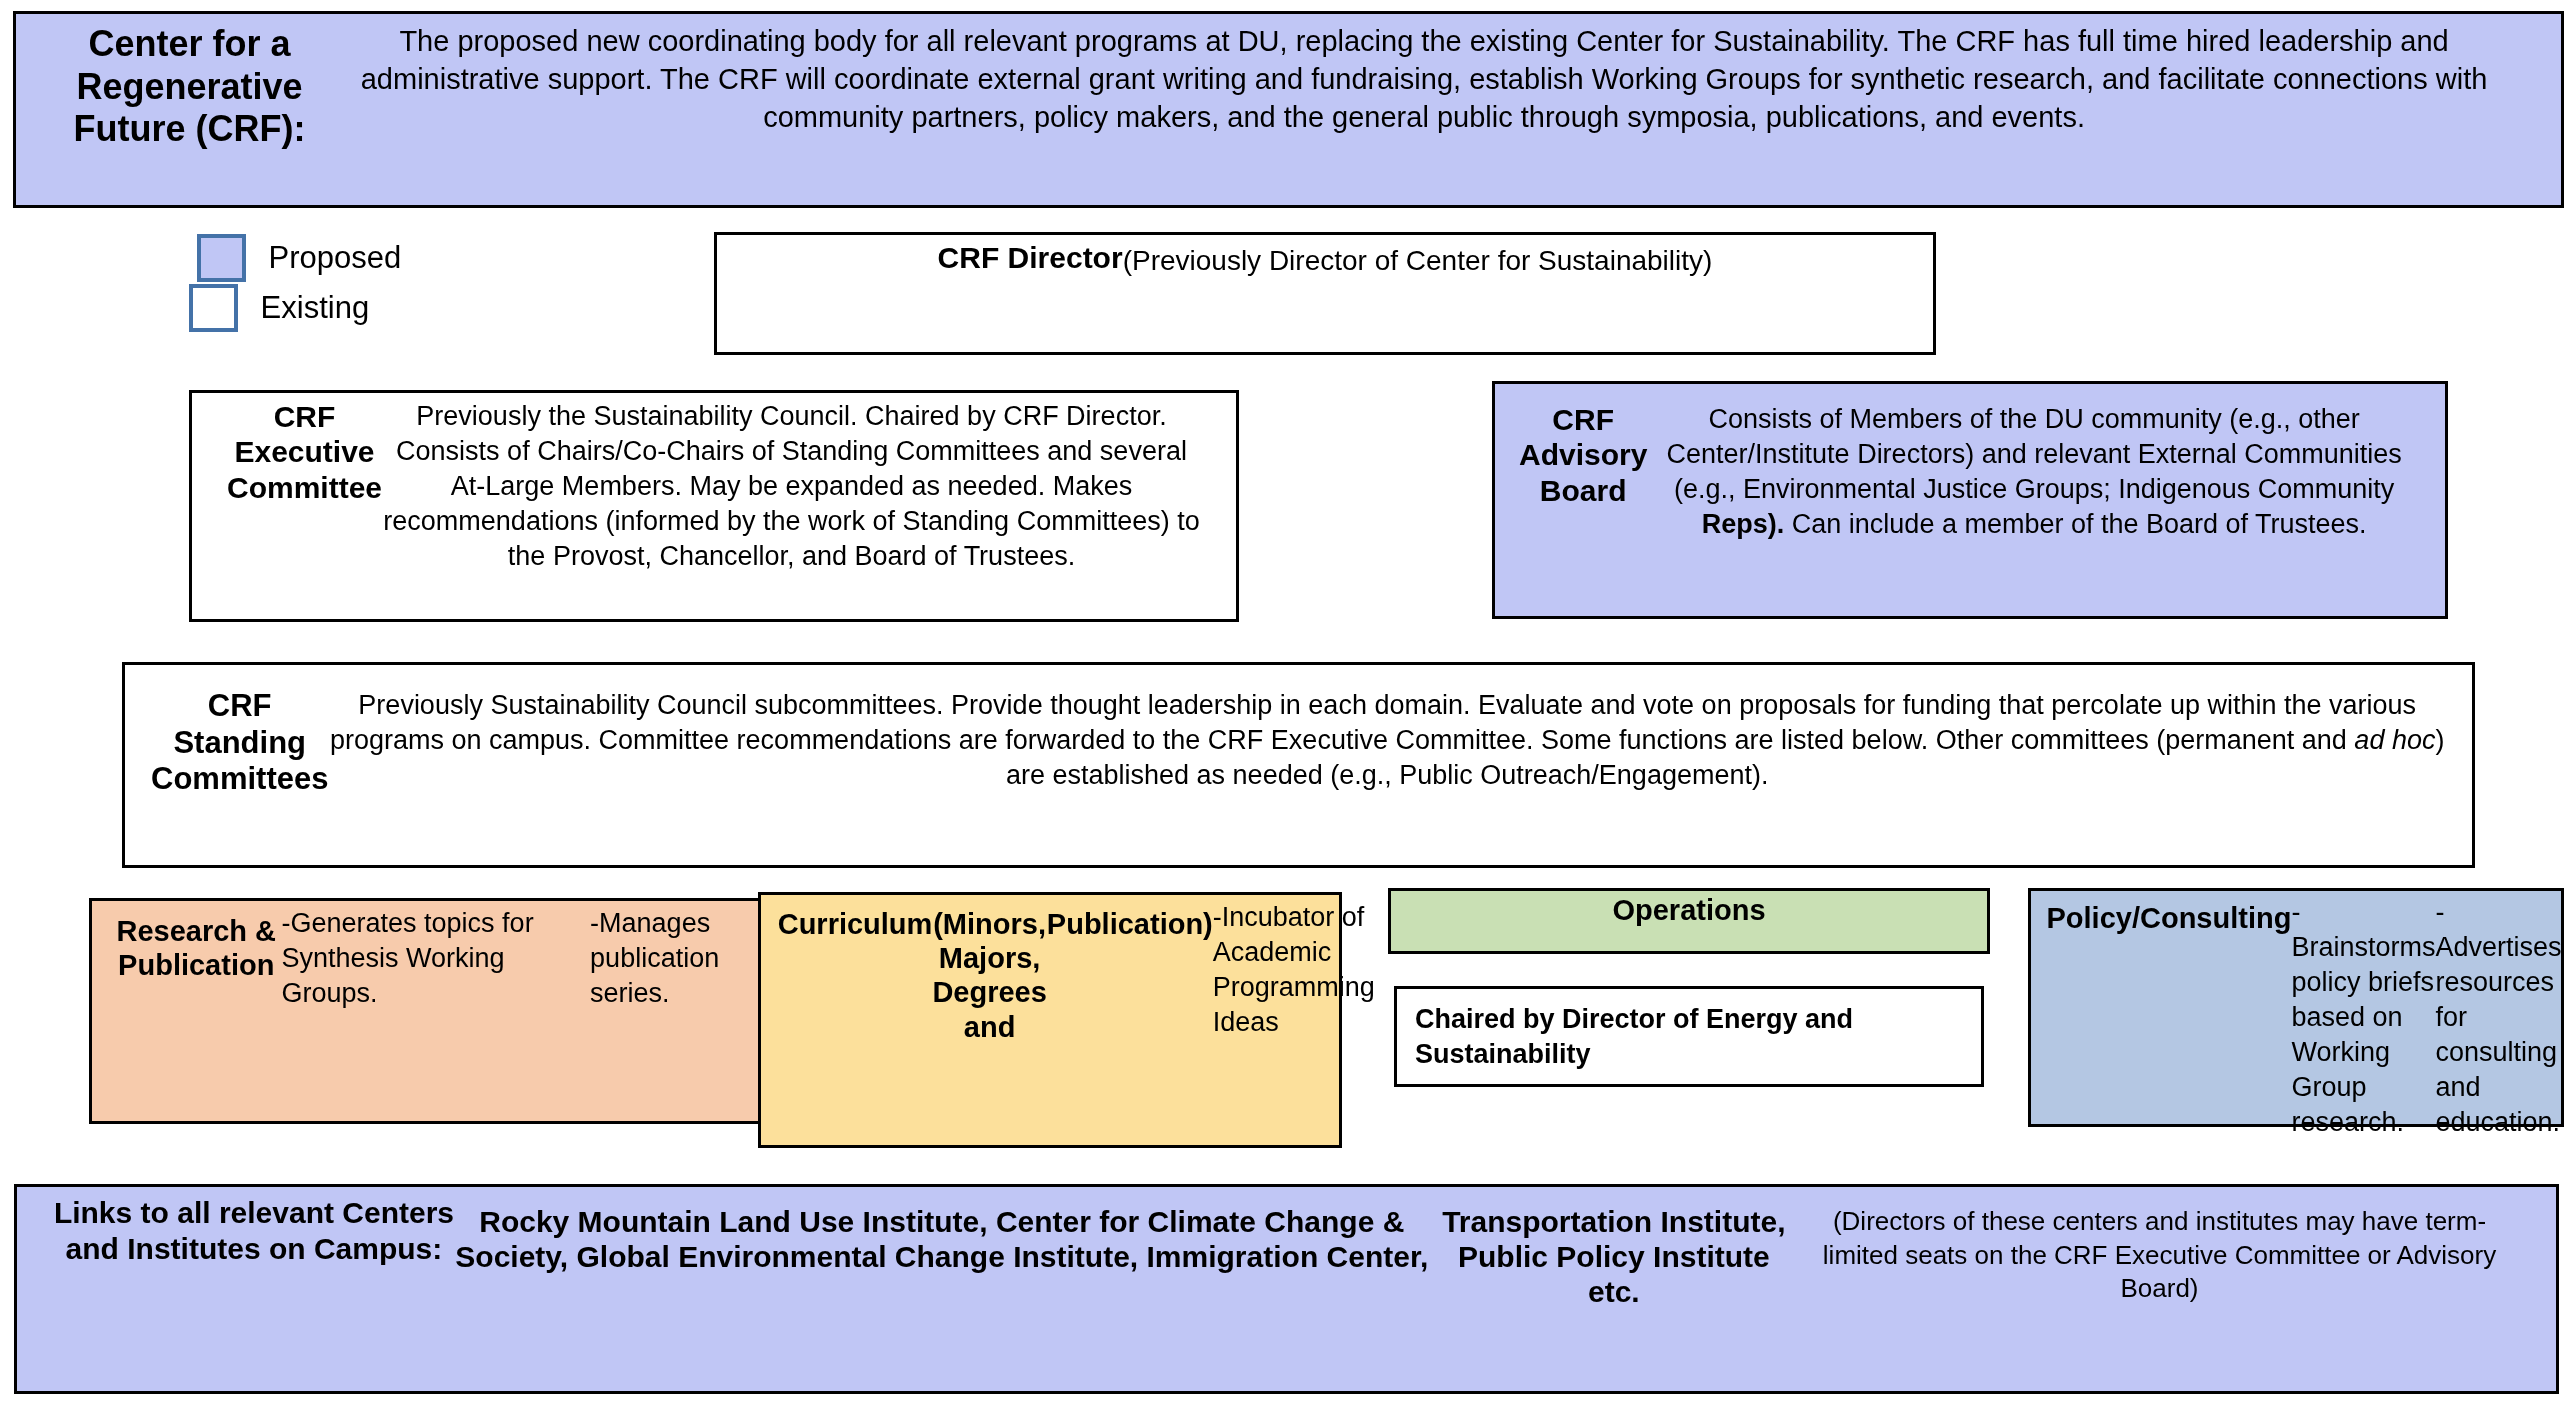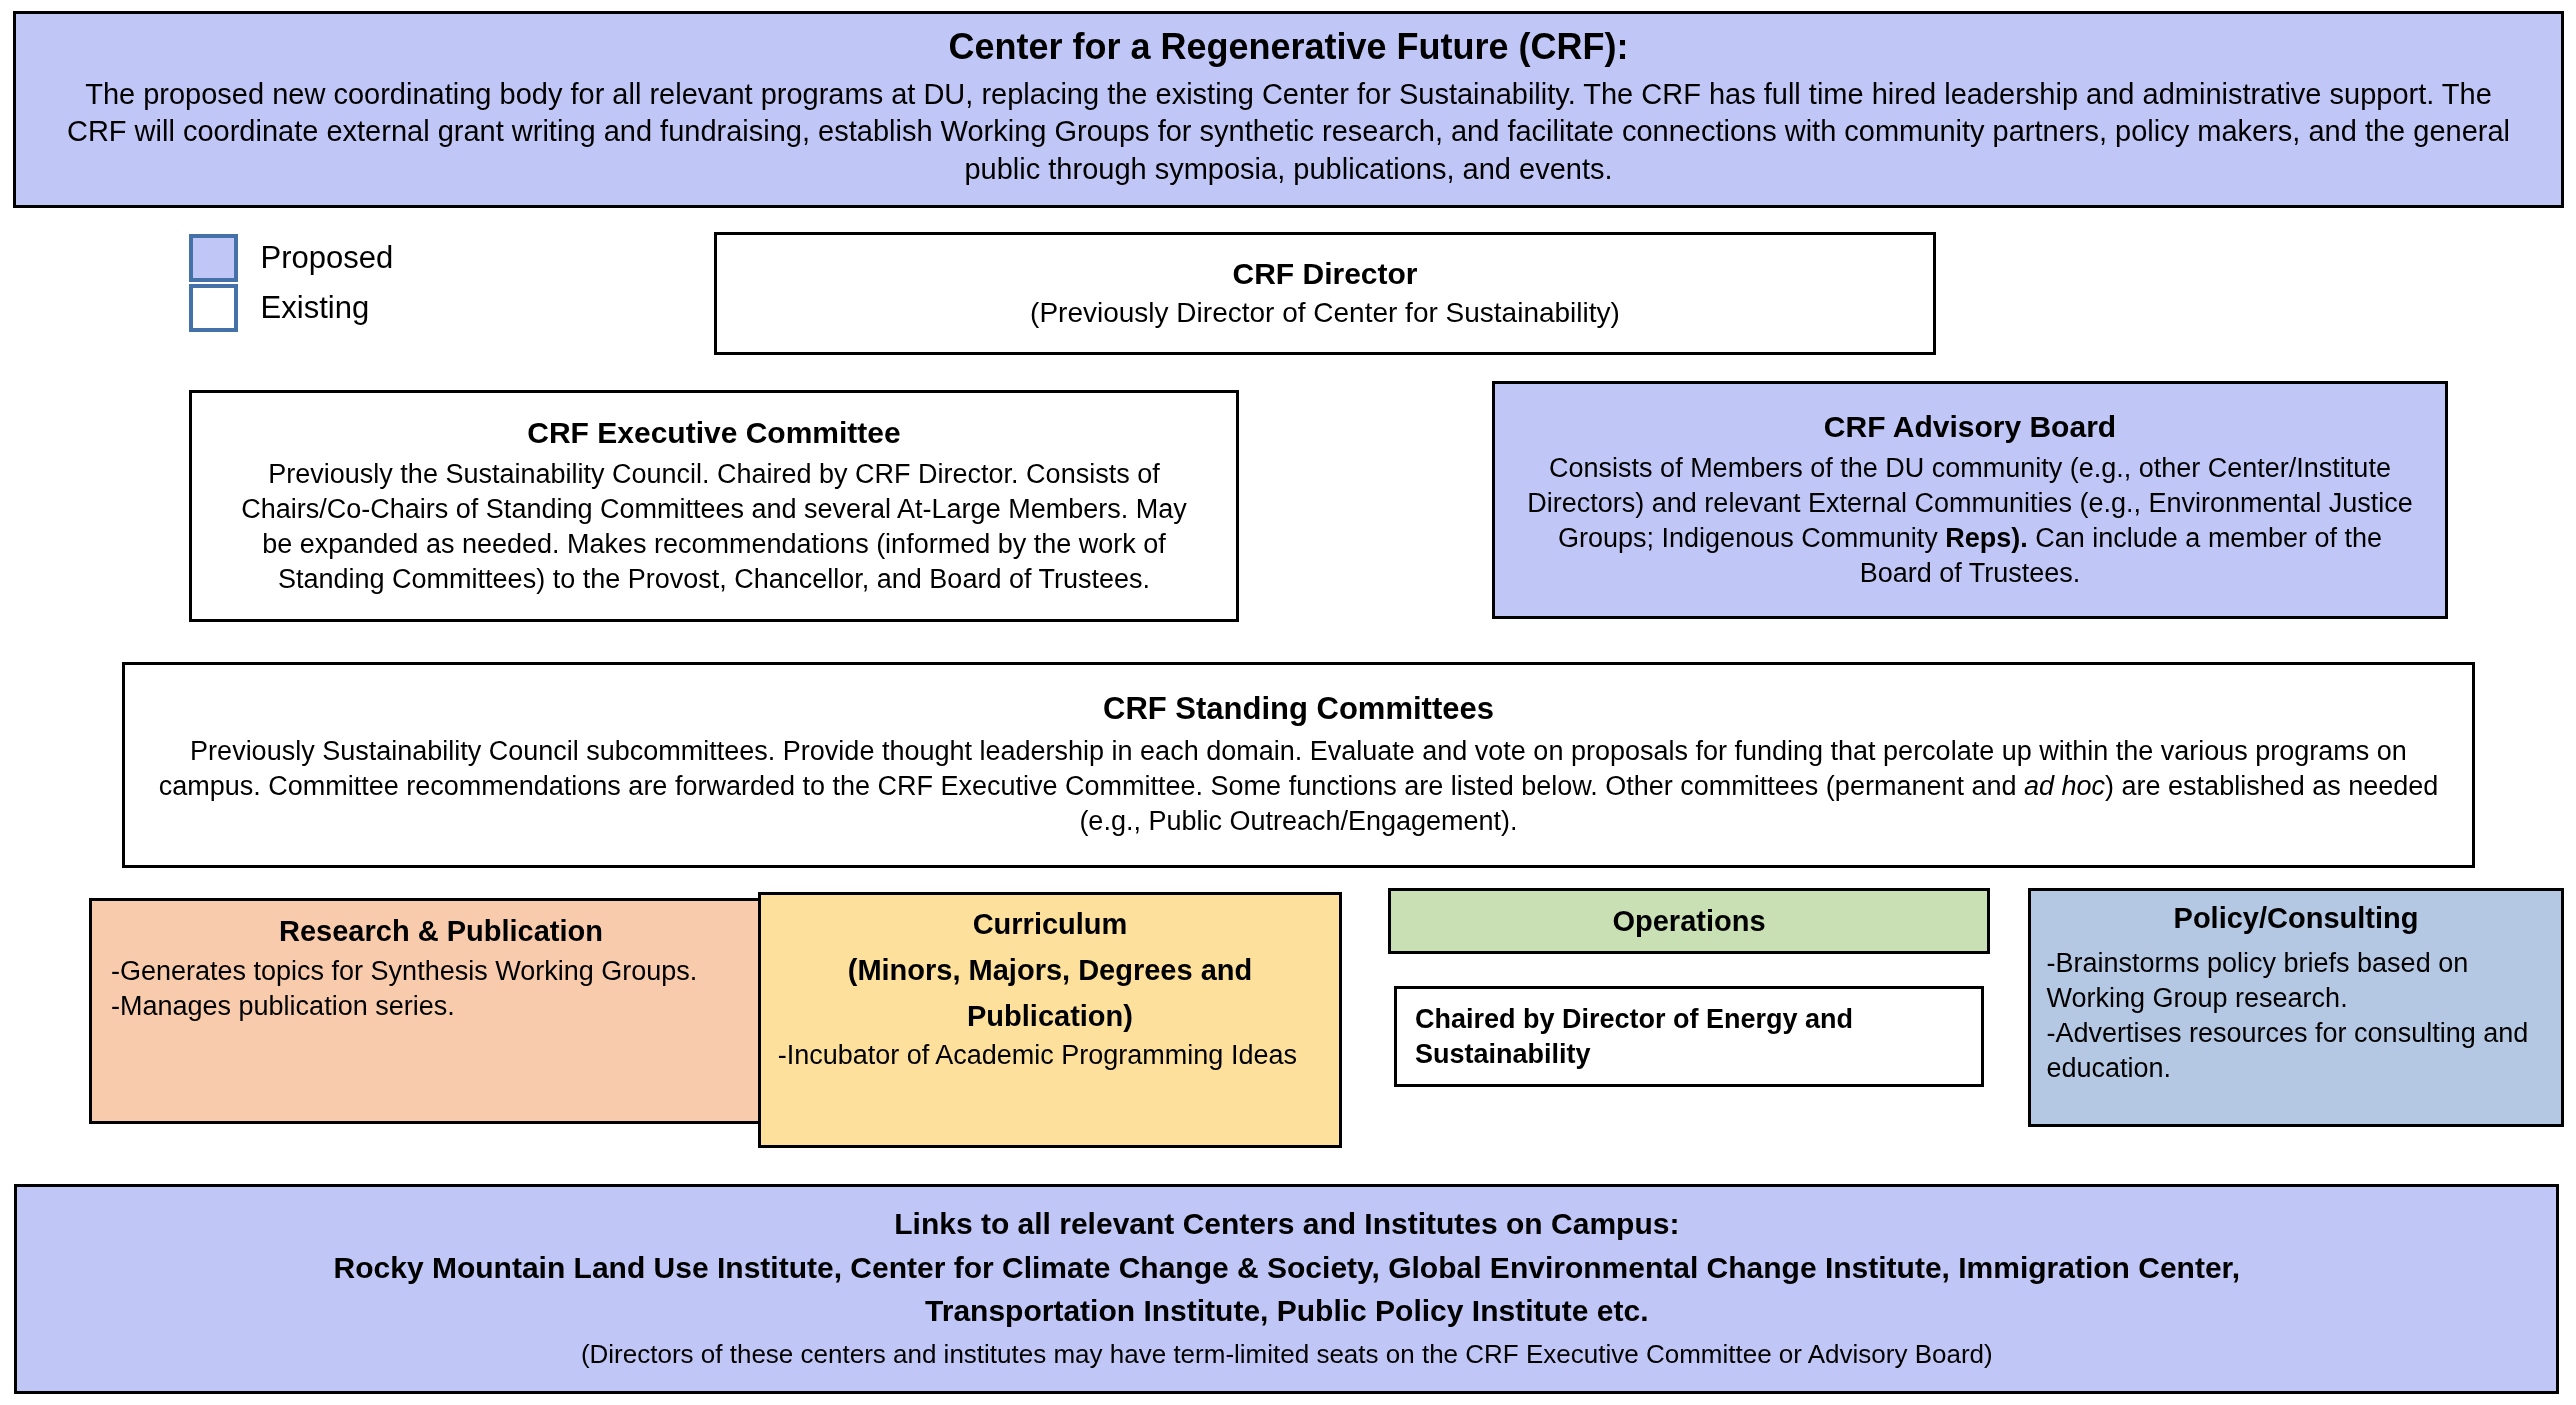--- a/index.html
+++ b/index.html
@@ -14,21 +14,20 @@
     font-family: "Liberation Sans", sans-serif;
     color: #000000;
     overflow: hidden;
   }
 
   .box {
     position: absolute;
     box-sizing: border-box;
     border: 3.6px solid #000000;
     display: flex;
-    flex-direction: column;
     justify-content: center;
   }
 
   .fill-proposed { background: #C0C6F5; }
   .fill-existing { background: #FFFFFF; }
   .fill-research { background: #F7CBAC; }
   .fill-curriculum { background: #FCE09B; }
   .fill-operations { background: #C9E0B4; }
   .fill-policy   { background: #B4C7E3; }
 
@@ -57,21 +56,21 @@
   
   #legend {
     position: absolute;
     left: 189px; top: 234px; width: 286px; height: 113px;
   }
   .legend-row {
     position: absolute;
     display: flex;
     align-items: center;
   }
-  .legend-row.r1 { top: 0px; left: 0px; }
+  .legend-row.r1 { top: 0px; left: 8px; }
   .legend-row.r2 { top: 50px; left: 0px; }
   .swatch {
     width: 49px; height: 48px;
     border: 4.2px solid #4472A8;
     box-sizing: border-box;
   }
   .legend-label {
     font-size: 31px;
     margin-left: 22.6px;
     white-space: nowrap;

